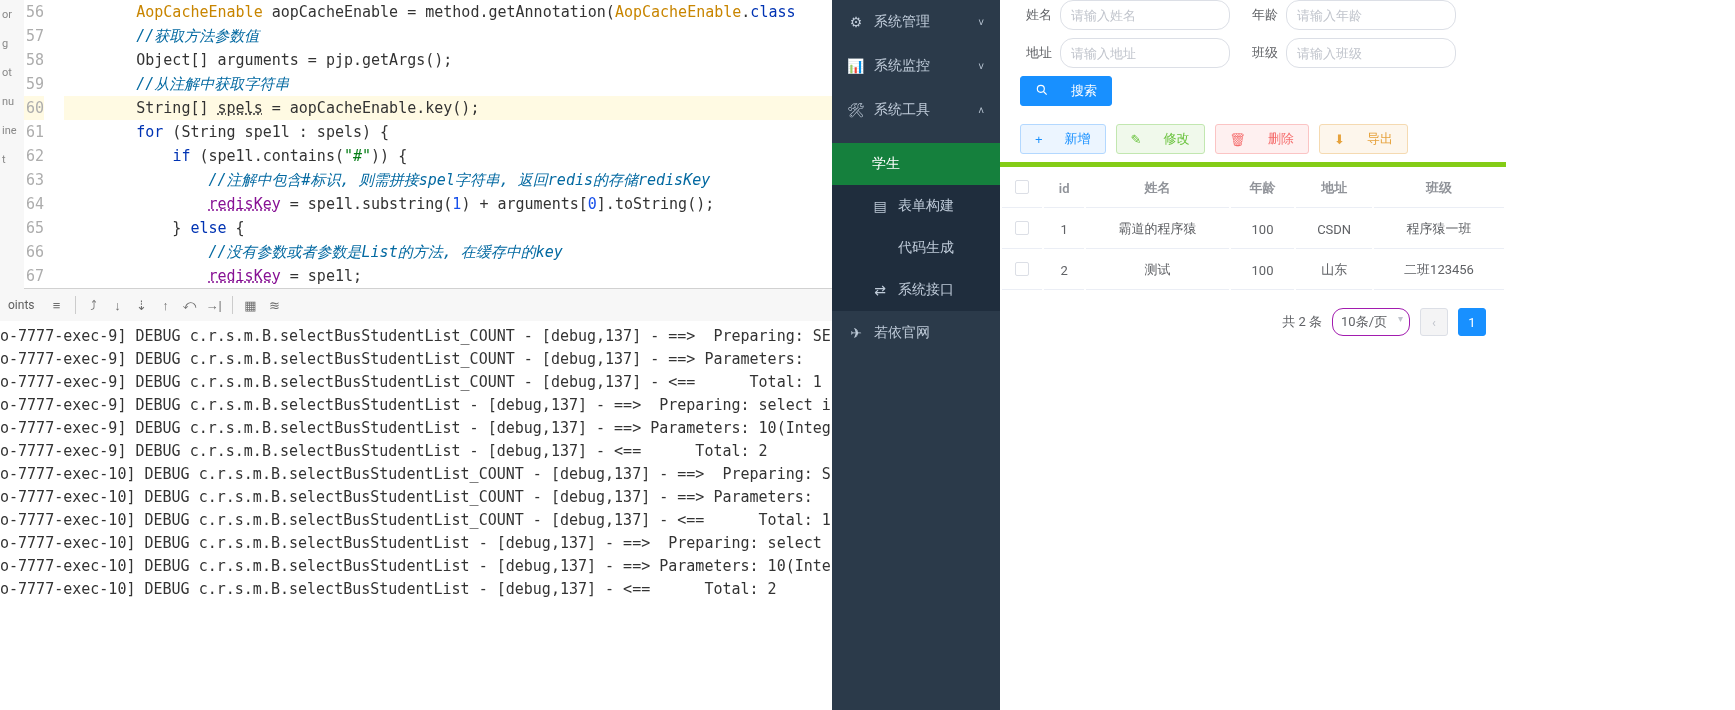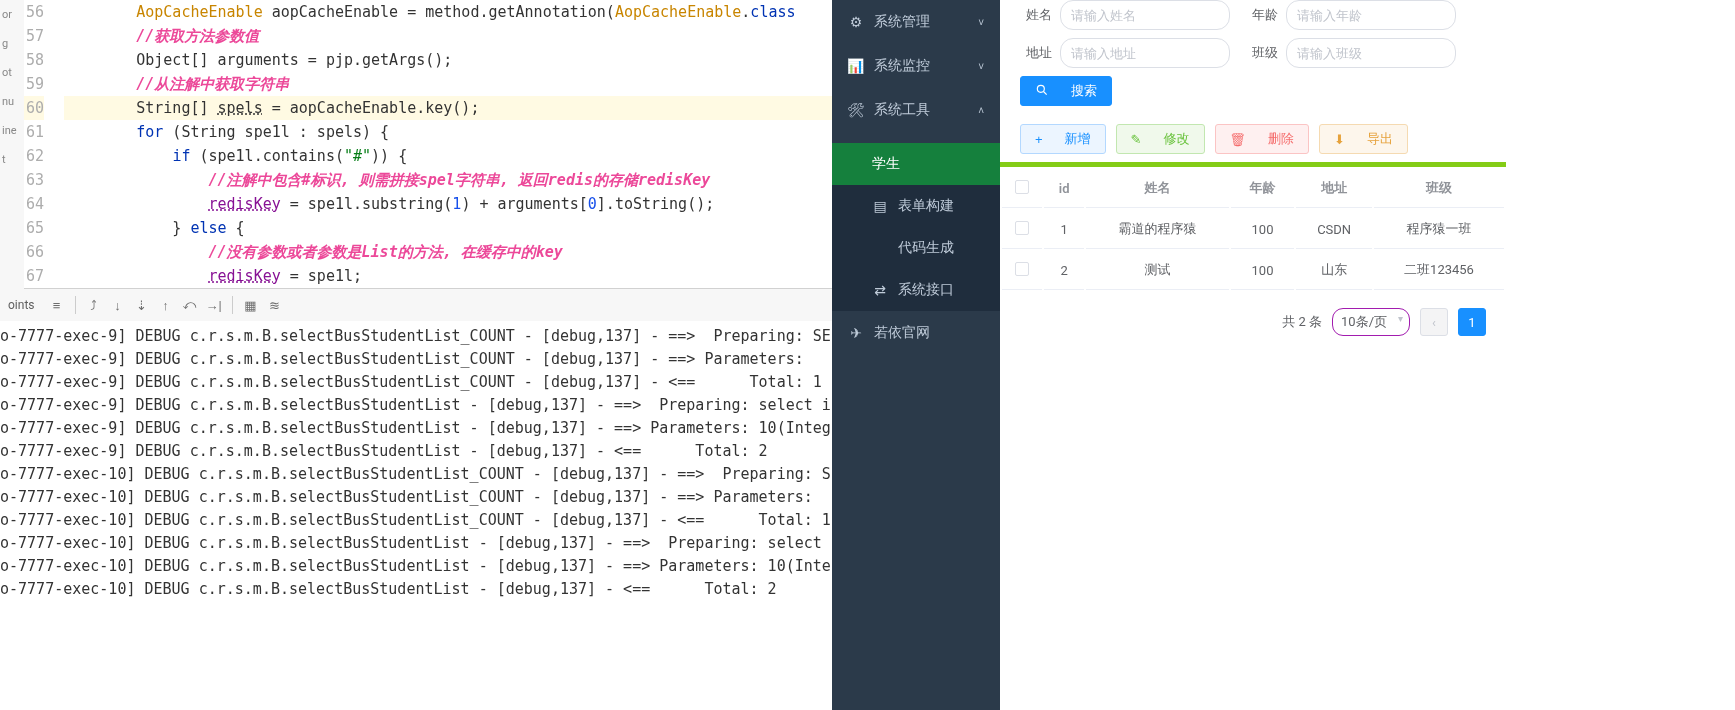--- a/index.html
+++ b/index.html
@@ -12,21 +12,21 @@
 .gutter { width: 64px; text-align: right; color: #adadad; padding-right: 20px; }
 .gutter .ln { height: 24px; }
 .code { flex: 1; white-space: pre; overflow: hidden; }
 .code .line { height: 24px; }
 .hl-line { background: #fffae3; }
 .kw { color: #0033b3; }
 .str { color: #067d17; }
 .cls { color: #c88500; }
 .num { color: #1750eb; }
 .fld { color: #871094; }
-.cmt { color: #ec4899; font-style: italic; font-weight: bold; }
+.cmt { color: #0369a1; font-style: italic; }
 .und { text-decoration: underline; text-decoration-style: dotted; }
 
 .left-sliver { position: absolute; left: 0; top: 0; width: 24px; height: 300px; background: #f7f7f7; font-size: 11px; color: #888; overflow: hidden; }
 .left-sliver div { padding: 8px 2px; }
 
 .toolbar { display: flex; align-items: center; gap: 4px; padding: 6px 8px; border-top: 1px solid #d1d1d1; background: #f7f7f7; color: #606060; }
 .toolbar .lbl { font-size: 12px; margin-right: 8px; }
 .toolbar .icon { width: 20px; height: 20px; display: flex; align-items: center; justify-content: center; color: #6e6e6e; cursor: pointer; }
 .toolbar .sep { width: 1px; height: 18px; background: #ccc; margin: 0 4px; }
 

